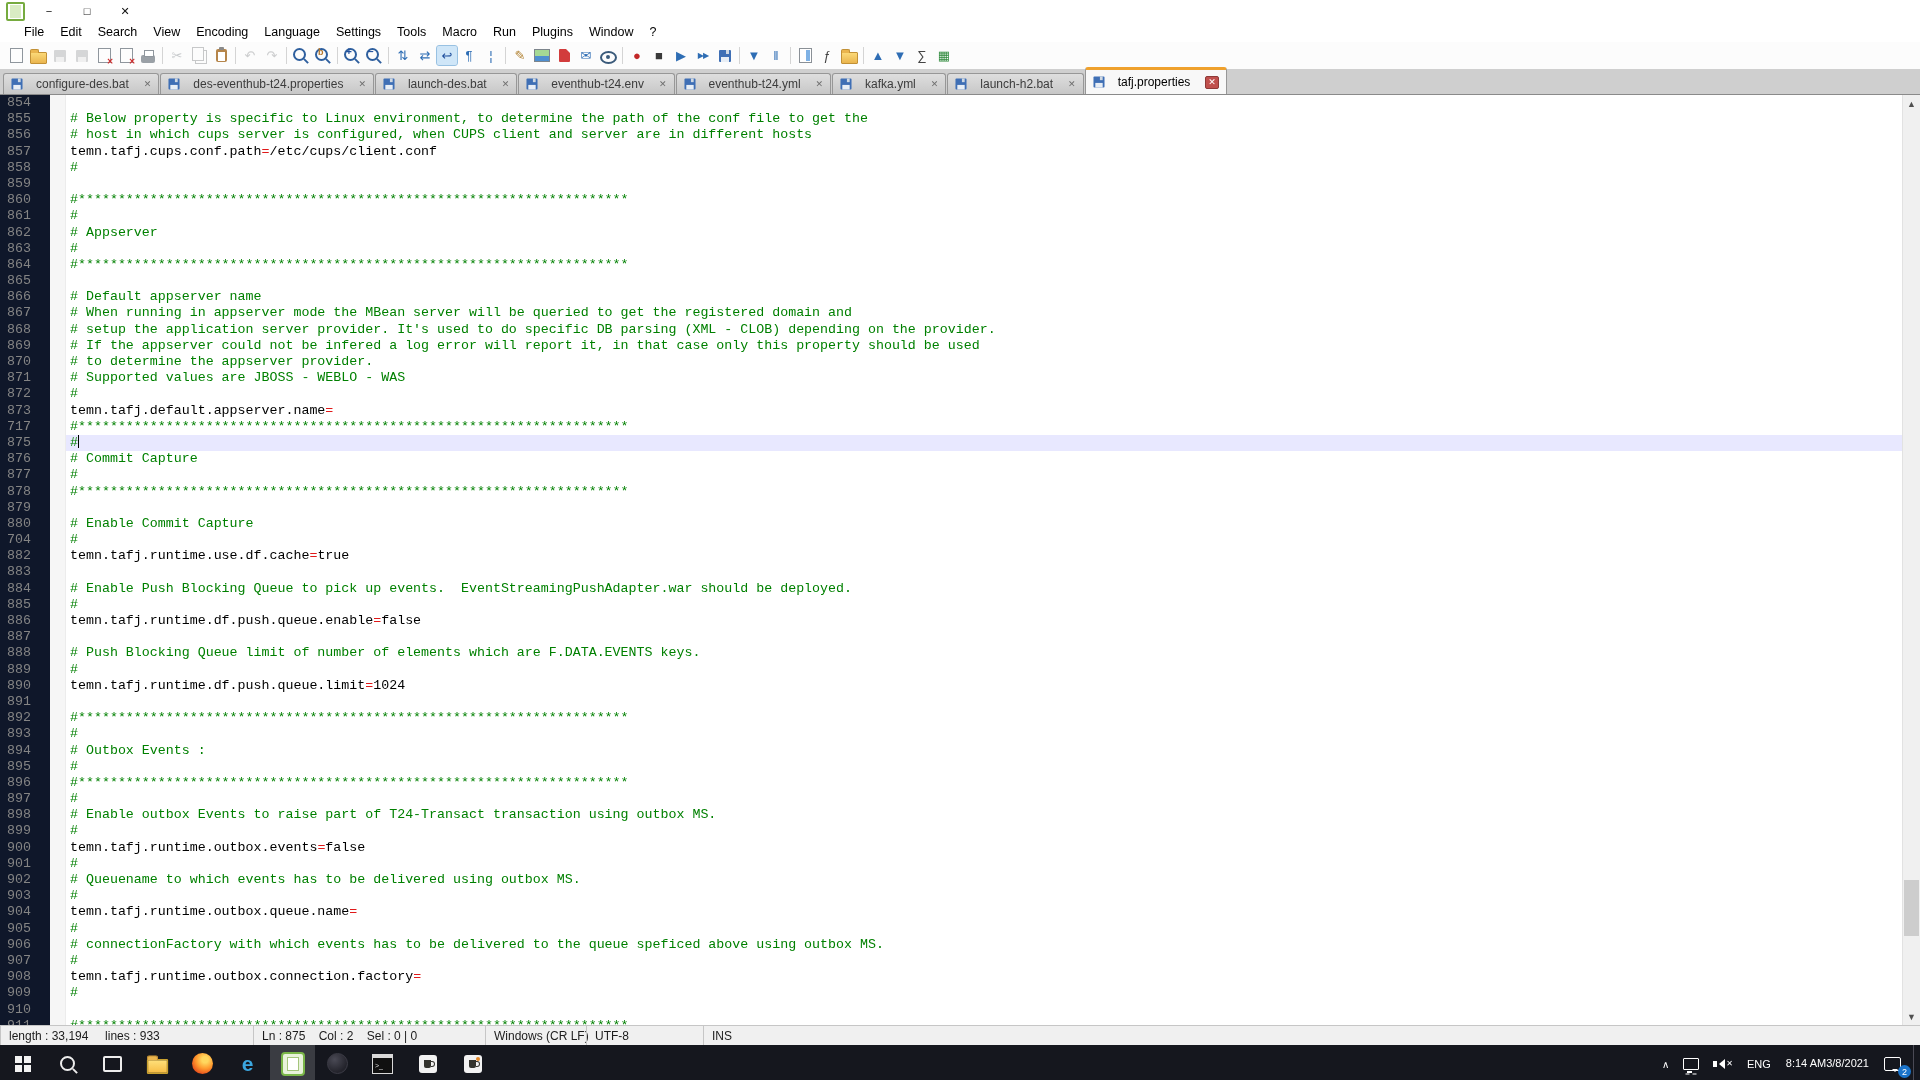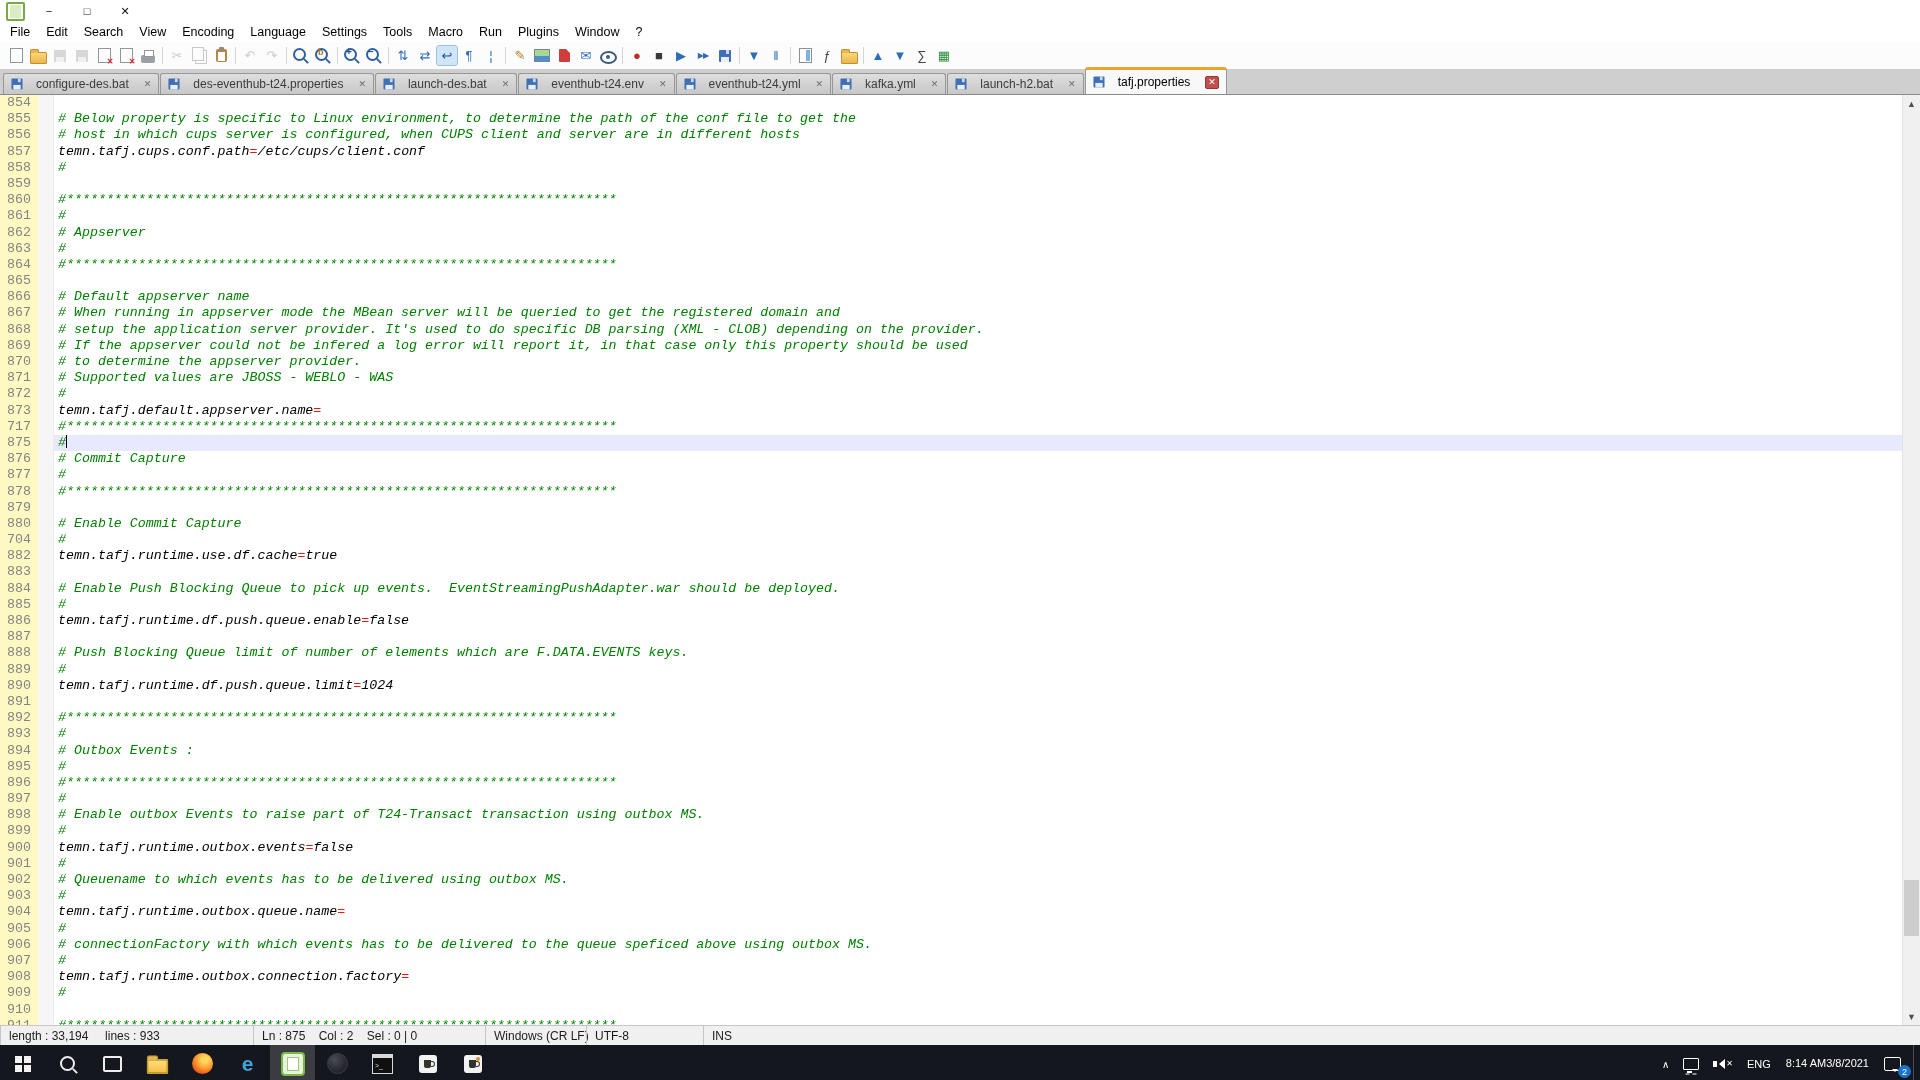--- a/index.html
+++ b/index.html
@@ -8,21 +8,21 @@
 
   
   .titlebar{height:22px;background:#ffffff;display:flex;align-items:center;font-size:12px;color:#000;flex:0 0 auto;}
   .npp-logo{width:15px;height:15px;margin:0 5px 0 6px;background:#fff;border:2px solid #76ab3f;border-radius:2px;position:relative;}
   .npp-logo::after{content:"";position:absolute;inset:1px 2px;background:#d9ecc3;}
   .title-text{flex:1;white-space:nowrap;overflow:hidden;text-overflow:ellipsis;}
   .win-controls{display:flex;height:100%;flex:0 0 auto;}
   .win-btn{width:38px;display:flex;align-items:center;justify-content:center;font-size:11px;color:#111;}
 
   
-  .menubar{height:20px;background:#fff;display:flex;align-items:center;font-size:12.5px;color:#000;flex:0 0 auto;padding-left:2px;}
+  .menubar{height:20px;background:#fff;display:flex;align-items:center;font-size:12.5px;color:#000;flex:0 0 auto;padding-left:16px;}
   .menu-item{padding:2px 8px;}
 
   
   .toolbar{height:27px;background:#fcfcfc;display:flex;align-items:center;padding-left:5px;flex:0 0 auto;}
   .tbi{width:20px;height:19px;margin:0 1px;display:flex;align-items:center;justify-content:center;
        font-size:13px;border-radius:2px;position:relative;}
   .tbi.active{background:#cfe6f8;outline:1px solid #98c1e2;}
   .tbi.dis{opacity:.5;filter:grayscale(60%);}
   .tbi .g2{font-size:8px;letter-spacing:-1px;}
   .tbsep{width:1px;height:17px;background:#d4d4d4;margin:0 3px;}
@@ -69,26 +69,26 @@
   .tabbar{height:25px;background:#cfcfcf;display:flex;align-items:flex-end;border-bottom:1px solid #8a8a8a;padding-left:3px;flex:0 0 auto;}
   .tab{height:20px;display:flex;align-items:center;padding:0 7px;margin-right:1px;font-size:12px;color:#3c3c3c;
        background:linear-gradient(#dedede,#c7c7c7);border:1px solid #979797;border-bottom:none;border-radius:3px 3px 0 0;white-space:nowrap;gap:8px;}
   .tab .sh-floppy{transform:scale(.92);margin-right:5px;}
   .tab-close{margin-left:7px;font-size:9px;color:#6f6f6f;line-height:1;}
   .tab.active{height:24px;background:#f8f8f8;color:#000;border-top:3px solid #efa12d;}
   .tab.active .tab-close{background:#c0504d;color:#fff;border:1px solid #8e3a38;border-radius:2px;padding:1px 2px;}
 
   
   .editor{height:930px;display:flex;background:#fff;flex:0 0 auto;overflow:hidden;position:relative;}
-  .gutter{width:38px;background:#fef9c3;color:#848484;font:13.3px "Liberation Mono",monospace;line-height:16.2px;
-          text-align:right;flex:0 0 auto;padding-right:0;}
+  .gutter{width:38px;background:#0f172a;color:#848484;font:13.3px "Liberation Mono",monospace;line-height:16.2px;
+          text-align:right;flex:0 0 auto;padding-right:12px;}
   .gutter div{padding-right:7px;height:16.2px;}
   .foldmargin{width:15px;background:#f6f6f6;border-right:1px solid #ececec;flex:0 0 auto;}
   .code{flex:1;font:13.3px "Liberation Mono",monospace;line-height:16.2px;white-space:pre;overflow:hidden;position:relative;}
-  .line{height:16.2px;padding-left:4px;font-style:italic;}
+  .line{height:16.2px;padding-left:4px;}
   .line.cur{background:#e8e8ff;}
   .c{color:#008000;}
   .k{color:#000000;}
   .o{color:#e01919;}
   .v{color:#000000;}
   .caret{display:inline-block;width:1px;height:13px;background:#000;vertical-align:-2px;}
 
   .vscroll{width:17px;background:#f0f0f0;flex:0 0 auto;position:relative;border-left:1px solid #e2e2e2;}
   .sb-btn{height:17px;display:flex;align-items:center;justify-content:center;color:#505050;font-size:9px;}
   .sb-btn.bottom{position:absolute;bottom:0;left:0;right:0;}

